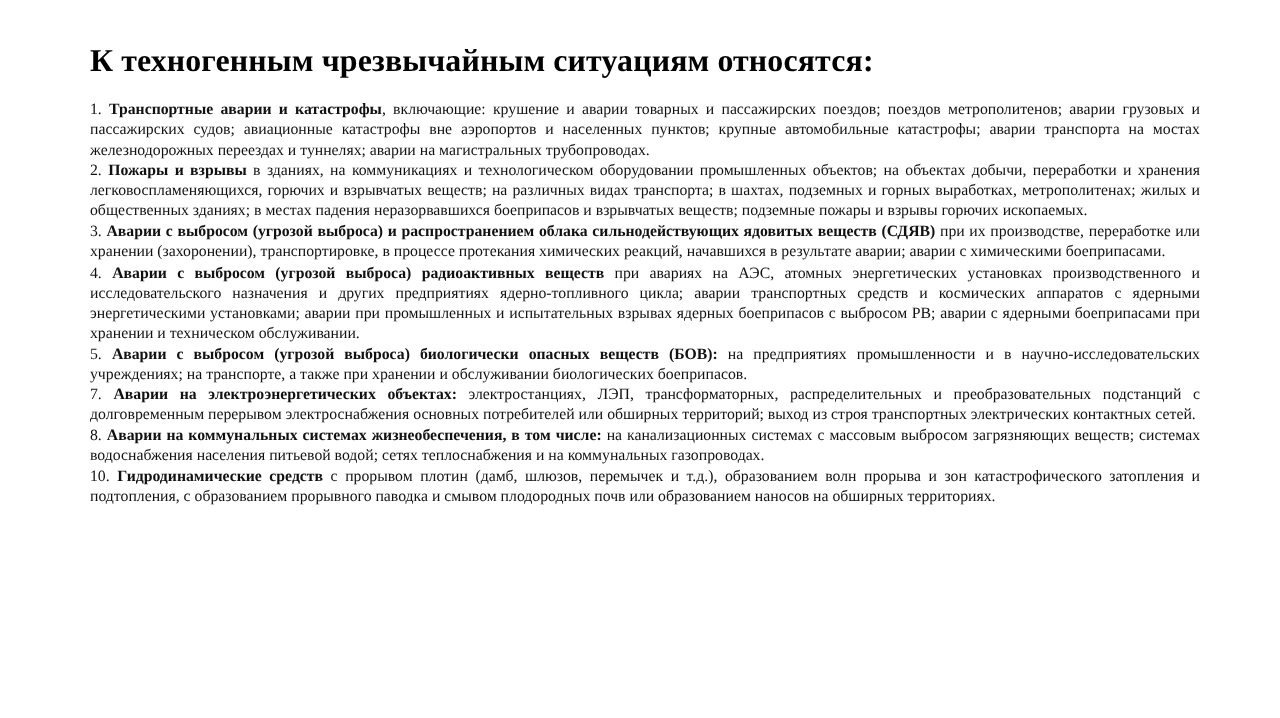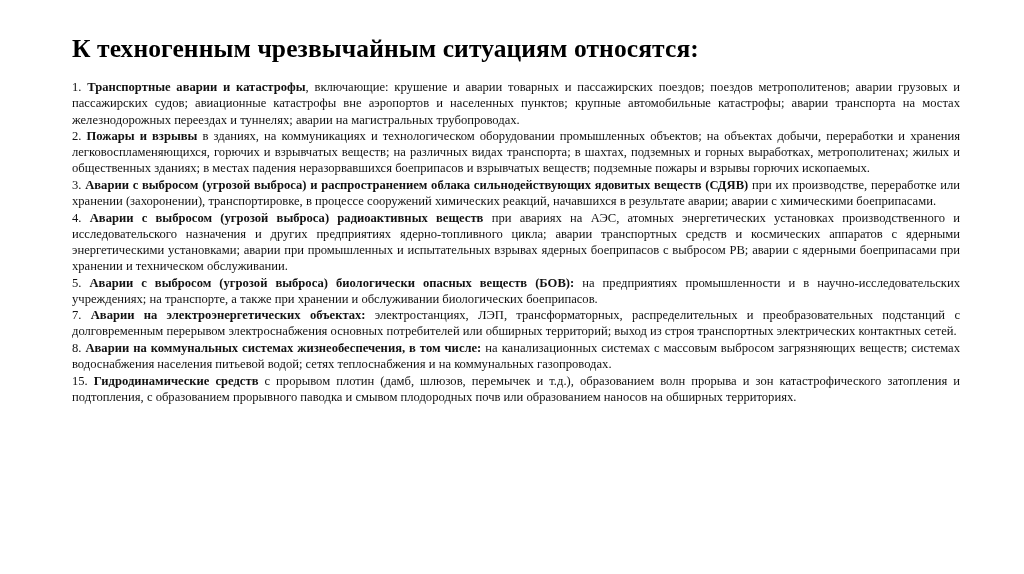--- a/index.html
+++ b/index.html
@@ -67,21 +67,21 @@
       <span class="lead">Транспортные аварии и катастрофы</span><span>, включающие: крушение и аварии товарных и пассажирских поездов; поездов метрополитенов; аварии грузовых и пассажирских судов; авиационные катастрофы вне аэропортов и населенных пунктов; крупные автомобильные катастрофы; аварии транспорта на мостах  железнодорожных переездах и туннелях; аварии на магистральных трубопроводах.</span>
     </p>
 
     <p class="para">
       <span class="num">2.</span>
       <span class="lead">Пожары и взрывы</span><span> в зданиях, на коммуникациях и технологическом оборудовании промышленных объектов; на объектах добычи, переработки и хранения легковоспламеняющихся, горючих и взрывчатых веществ; на различных видах транспорта; в шахтах, подземных и горных выработках, метрополитенах; жилых и общественных зданиях; в местах падения неразорвавшихся боеприпасов и взрывчатых веществ; подземные пожары и взрывы горючих ископаемых.</span>
     </p>
 
     <p class="para">
       <span class="num">3.</span>
-      <span class="lead">Аварии с выбросом (угрозой выброса) и распространением облака сильнодействующих ядовитых веществ (СДЯВ)</span><span> при их производстве, переработке или хранении (захоронении), транспортировке, в процессе сооружений химических реакций, начавшихся в результате аварии; аварии с химическими боеприпасами.</span>
+      <span class="lead">Аварии с выбросом (угрозой выброса) и распространением облака сильнодействующих ядовитых веществ (СДЯВ)</span><span> при их производстве, переработке или хранении (захоронении), транспортировке, в процессе протекания химических реакций, начавшихся в результате аварии; аварии с химическими боеприпасами.</span>
     </p>
 
     <p class="para">
       <span class="num">4.</span>
       <span class="lead">Аварии с выбросом (угрозой выброса) радиоактивных веществ</span><span> при авариях на АЭС, атомных энергетических установках производственного и исследовательского назначения и других предприятиях ядерно-топливного цикла; аварии транспортных средств и космических аппаратов с ядерными энергетическими установками; аварии при промышленных и испытательных взрывах ядерных боеприпасов с выбросом РВ; аварии с ядерными боеприпасами при хранении и техническом обслуживании.</span>
     </p>
 
     <p class="para">
       <span class="num">5.</span>
       <span class="lead">Аварии с выбросом (угрозой выброса) биологически опасных веществ (БОВ):</span><span> на предприятиях промышленности и в научно-исследовательских учреждениях; на транспорте, а также при хранении и обслуживании биологических боеприпасов.</span>
@@ -93,18 +93,18 @@
       <span class="lead">Аварии   на   электроэнергетических   объектах:</span><span>  электростанциях,   ЛЭП,   трансформаторных,   распределительных   и преобразовательных подстанций с долговременным перерывом электроснабжения основных потребителей или обширных территорий; выход из строя транспортных электрических контактных сетей.</span>
     </p>
 
     <p class="para">
       <span class="num">8.</span>
       <span class="lead">Аварии на коммунальных системах жизнеобеспечения, в том числе:</span><span> на канализационных системах с массовым выбросом загрязняющих веществ; системах водоснабжения населения питьевой водой; сетях теплоснабжения и на коммунальных газопроводах.</span>
     </p>
 
 
     <p class="para">
-      <span class="num">15.</span>
+      <span class="num">10.</span>
       <span class="lead">Гидродинамические средств</span><span> с прорывом плотин (дамб, шлюзов, перемычек и т.д.), образованием волн прорыва и зон катастрофического затопления и подтопления, с образованием прорывного паводка и смывом плодородных почв или образованием наносов на обширных территориях.</span>
     </p>
 
   </div>
 </div>
 
 </body></html>

